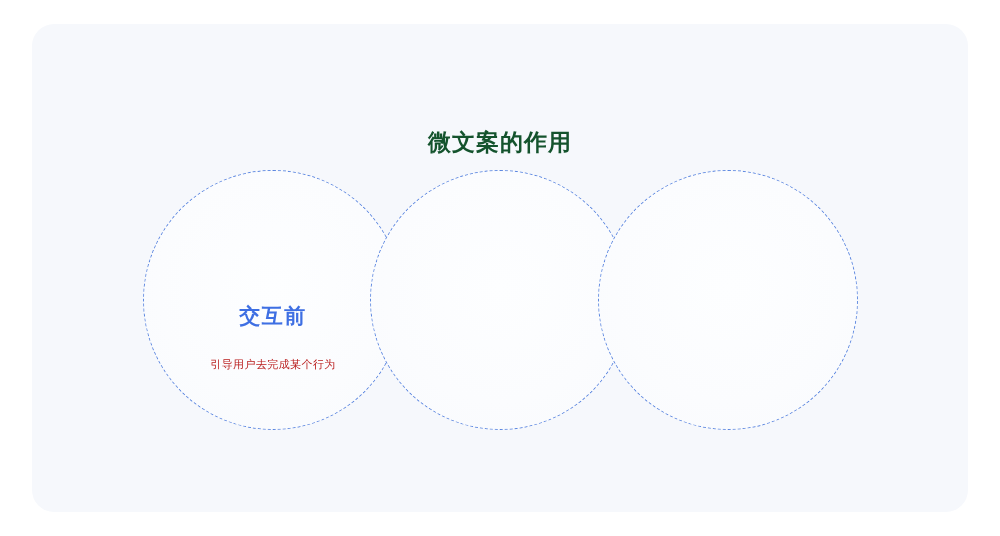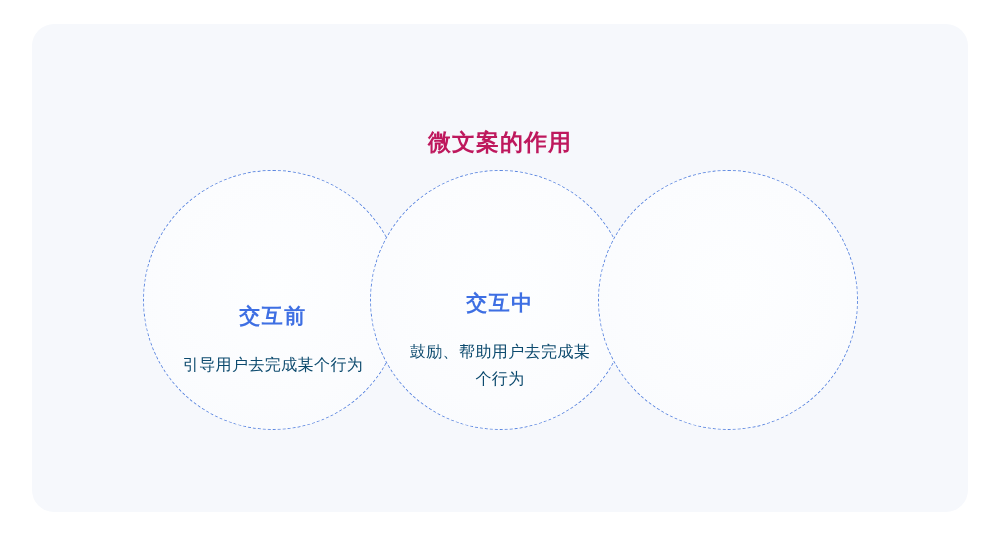--- a/index.html
+++ b/index.html
@@ -34,21 +34,21 @@
 
   
   #section-title {
     position: absolute;
     left: 0;
     top: 107px;
     width: 936px;
     text-align: center;
     font-size: 23px;
     font-weight: bold;
-    color: #be185d;
+    color: #14532d;
     letter-spacing: 1px;
     line-height: 1;
     white-space: nowrap;
   }
 
   
   .circle {
     position: absolute;
     width: 260px;
     height: 260px;
@@ -86,23 +86,23 @@
     color: #3e6fe3;
     letter-spacing: 1.5px;
     line-height: 1;
     white-space: nowrap;
   }
 
   .circle-desc {
     margin-top: 25px;
     width: 182px;
     text-align: center;
-    font-size: 16px;
+    font-size: 11px;
     line-height: 27px;
-    color: #0c4a6e;
+    color: #b91c1c;
     letter-spacing: 0.4px;
   }
 </style>
 </head>
 <body>
 
 <div id="stage">
 
   <div id="card">
 
@@ -110,20 +110,16 @@
 
     <div class="circle" id="circle-1"></div>
     <div class="circle" id="circle-2"></div>
     <div class="circle" id="circle-3"></div>
 
     <div class="circle-content" id="content-1">
       <div class="circle-heading">交互前</div>
       <div class="circle-desc">引导用户去完成某个行为</div>
     </div>
 
-    <div class="circle-content" id="content-2">
-      <div class="circle-heading">交互中</div>
-      <div class="circle-desc">鼓励、帮助用户去完成某个行为</div>
-    </div>
 
 
   </div>
 </div>
 
 </body></html>

